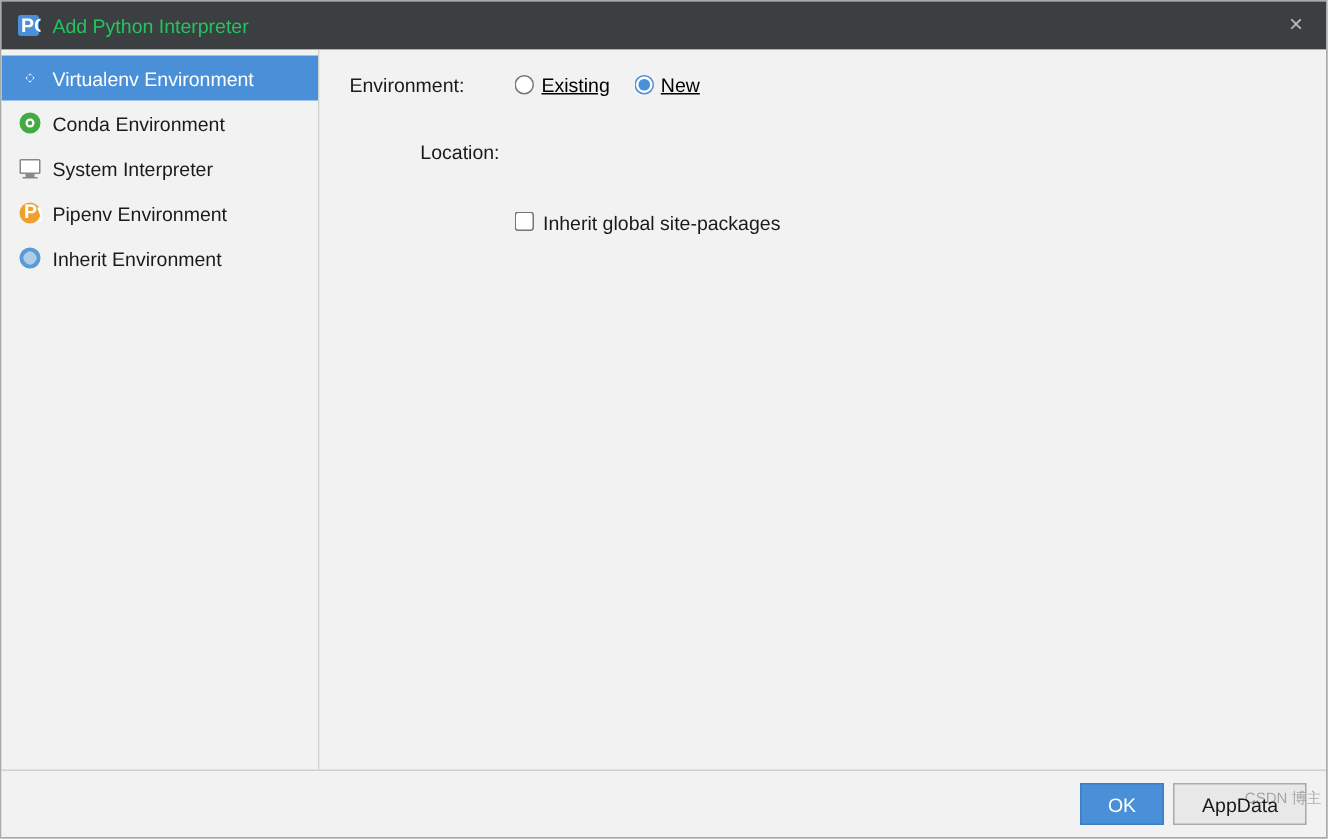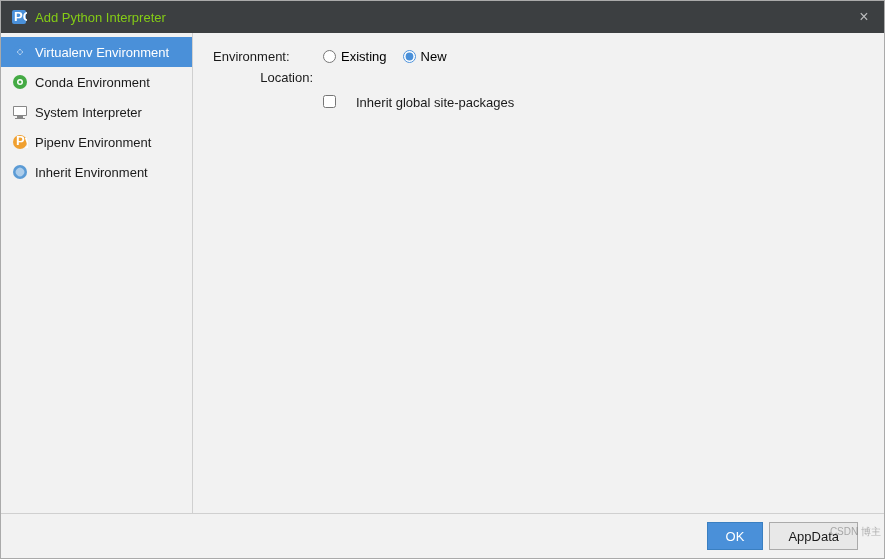--- a/index.html
+++ b/index.html
@@ -42,42 +42,42 @@
     }
 
     .title-bar-icon svg {
       width: 16px;
       height: 16px;
     }
 
     .title-bar-title {
       flex: 1;
       font-size: 13px;
-      color: #84cc16;
+      color: #22c55e;
     }
 
     .title-bar-close {
       width: 20px;
       height: 20px;
       display: flex;
       align-items: center;
       justify-content: center;
       cursor: pointer;
       color: #bbbcbd;
       font-size: 16px;
     }
 
     .dialog-body {
       display: flex;
       flex: 1;
       overflow: hidden;
     }
 
     .sidebar {
-      width: 192px;
+      width: 212px;
       background: #f2f2f2;
       border-right: 1px solid #d0d0d0;
       padding: 4px 0;
     }
 
     .sidebar-item {
       display: flex;
       align-items: center;
       padding: 6px 10px;
       cursor: pointer;
@@ -108,34 +108,35 @@
       padding: 16px 20px;
       background: #f2f2f2;
       display: flex;
       flex-direction: column;
       gap: 0;
     }
 
     .env-selector {
       display: flex;
       align-items: center;
-      margin-bottom: 6px;
+      margin-bottom: 30px;
       gap: 20px;
     }
 
     .env-label {
       font-size: 13px;
       color: #1a1a1a;
       min-width: 90px;
     }
 
     .radio-group {
       display: flex;
       align-items: center;
       gap: 16px;
+      text-decoration: underline;
     }
 
     .radio-option {
       display: flex;
       align-items: center;
       gap: 5px;
       cursor: pointer;
     }
 
     .radio-option input[type="radio"] {
@@ -222,40 +223,40 @@
       position: absolute;
       right: 6px;
       pointer-events: none;
       font-size: 11px;
       color: #666;
     }
 
     .checkbox-row {
       display: flex;
       align-items: flex-start;
-      margin-top: 0;
+      margin-top: 22px;
       padding-left: 110px;
-      gap: 20px;
+      gap: 6px;
     }
 
     .checkbox-row input[type="checkbox"] {
       cursor: pointer;
     }
 
     .checkbox-label {
       font-size: 13px;
       color: #1a1a1a;
       cursor: pointer;
     }
 
     .dialog-footer {
       display: flex;
       justify-content: flex-end;
       align-items: flex-end;
-      padding: 8px 26px;
+      padding: 8px 13px;
       border-top: 1px solid #d0d0d0;
       background: #f2f2f2;
       gap: 6px;
     }
 
     .btn {
       height: 28px;
       padding: 0 18px;
       border: 1px solid #aaa;
       cursor: pointer;

